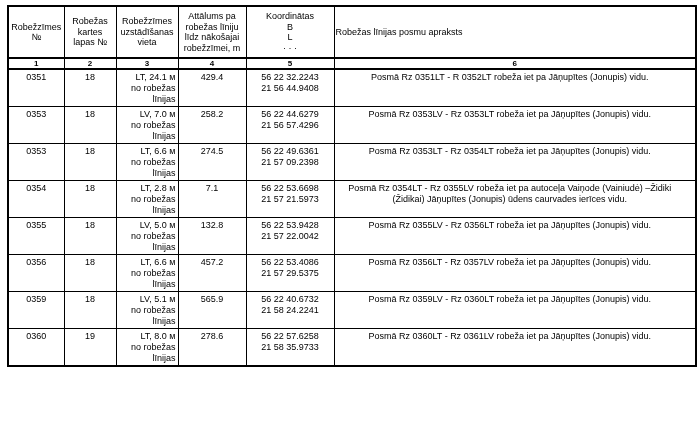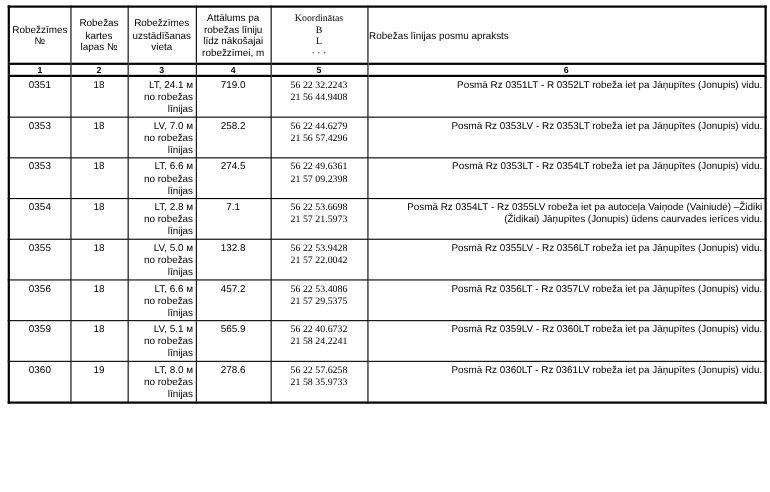--- a/index.html
+++ b/index.html
@@ -43,22 +43,22 @@
     font-size:8px;
     line-height:9px;
     padding:0;
     vertical-align:middle;
     font-weight:bold;
   }
   tr.datarow { height:33px; }
   tr.datarow.last { height:35px; }
   td.c1, td.c2, td.c4 { text-align:center; padding-top:2px; }
   td.c3 { text-align:right; padding-top:2px; }
-  td.c5 { text-align:center; padding-top:2px;font-family:Liberation Serif, serif; }
-  td.c6 { text-align:right; padding:2px 2px 1px 3px; }
+  td.c5 { text-align:center; padding-top:2px; }
+  td.c6 { text-align:center; padding:2px 13px 1px 3px; }
 </style>
 </head>
 <body>
 
 <div class="page">
   <table class="border-table">
     <colgroup>
       <col style="width:56px">
         <col style="width:52px">
         <col style="width:62px">
@@ -94,21 +94,21 @@
         <td>5</td>
         <td>6</td>
       </tr>
 
       <tr class="datarow">
         <td class="c1">0351</td>
         <td class="c2">18</td>
         <td class="c3">LT, 24.1 м
 no robežas
 līnijas</td>
-        <td class="c4">719.0</td>
+        <td class="c4">429.4</td>
         <td class="c5">56 22 32.2243
 21 56 44.9408</td>
         <td class="c6">Posmā Rz 0351LT - R  0352LT robeža iet pa Jāņupītes (Jonupis) vidu.</td>
       </tr>
       <tr class="datarow">
         <td class="c1">0353</td>
         <td class="c2">18</td>
         <td class="c3">LV, 7.0 м
 no robežas
 līnijas</td>

